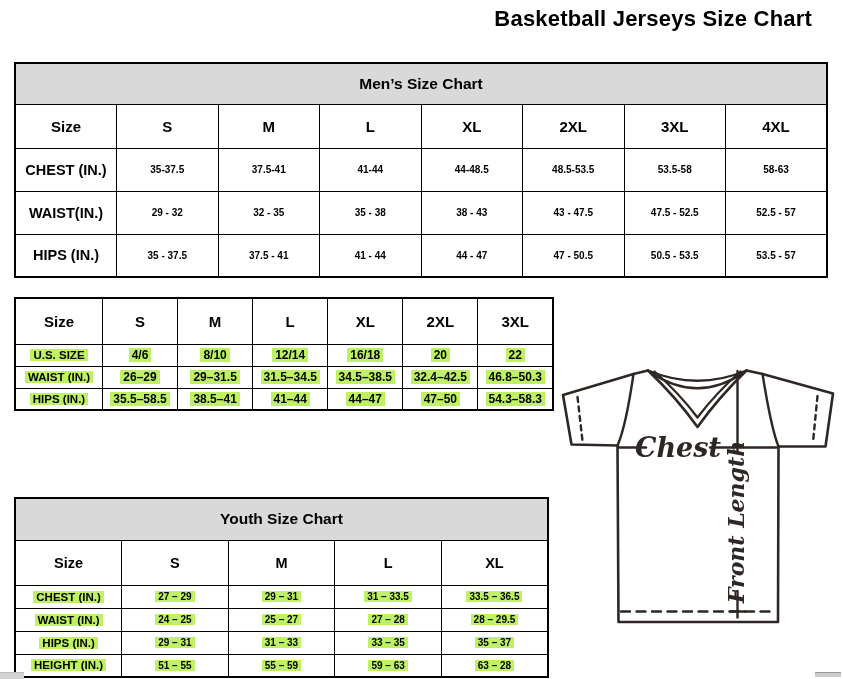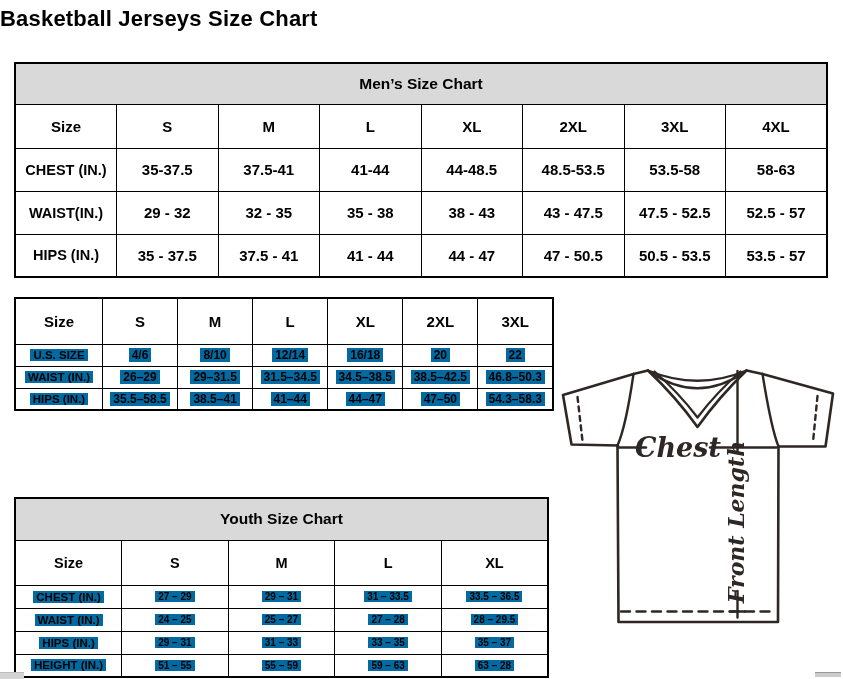--- a/index.html
+++ b/index.html
@@ -6,21 +6,21 @@
   .page{
     position:relative;
     width:843px;height:679px;
     background:#ffffff;
     font-family:"Liberation Sans", sans-serif;
     color:#000;
     overflow:hidden;
   }
   .page-title{
     position:absolute;top:6px;left:0;width:812px;
-    text-align:left;
+    text-align:right;
     font-size:22px;font-weight:bold;
     letter-spacing:0.2px;
   }
   table.size-table{
     position:absolute;
     border-collapse:collapse;
     table-layout:fixed;
     border:2.5px solid #000;
     background:#fff;
   }
@@ -35,40 +35,40 @@
     background:#d9d9d9;
     font-size:15.5px;
     font-weight:bold;
   }
   
   .men{left:14px;top:62px;width:814px;}
   .men .title-row{height:41px;}
   .men .cols{height:44px;font-size:15px;}
   .men th.label-col{width:120px;}
   .men tbody tr{height:43px;}
-  .men tbody td{font-size:15px;}
+  .men tbody td{font-size:10px;}
   .men tbody th{font-size:14.5px;}
   
   .women{left:14px;top:297px;width:540px;}
   .women .title-row{height:41px;}
   .women .cols{height:46px;font-size:15px;}
   .women th.label-col{width:86px;}
   .women tbody tr{height:22px;}
   .women tbody td{font-size:12px;}
   .women tbody th{font-size:11.5px;}
   
   .youth{left:14px;top:497px;width:535px;}
   .youth .title-row{height:42px;}
   .youth .cols{height:45px;font-size:14.5px;}
   .youth th.label-col{width:124px;}
   .youth tbody tr{height:23px;}
   .youth tbody td{font-size:10px;}
   .youth tbody th{font-size:11.5px;}
   
-  .compact tbody .hl{background:#0369a1;padding:0 3px;}
+  .compact tbody .hl{background:#bef264;padding:0 3px;}
   .jersey-diagram{position:absolute;left:556px;top:360px;}
   .fragment-bl{
     position:absolute;left:0;top:672px;width:24px;height:7px;
     background:#d4d4d4;border-top:1px solid #bdbdbd;
   }
   .fragment-br{
     position:absolute;left:815px;top:672px;width:26px;height:4px;
     background:#cccccc;border-top:1px solid #9a9a9a;
   }
 </style>
@@ -150,21 +150,21 @@
           <td><span class="hl">16/18</span></td>
           <td><span class="hl">20</span></td>
           <td><span class="hl">22</span></td>
         </tr>
         <tr>
           <th><span class="hl">WAIST (IN.)</span></th>
           <td><span class="hl">26–29</span></td>
           <td><span class="hl">29–31.5</span></td>
           <td><span class="hl">31.5–34.5</span></td>
           <td><span class="hl">34.5–38.5</span></td>
-          <td><span class="hl">38.5–42.5</span></td>
+          <td><span class="hl">32.4–42.5</span></td>
           <td><span class="hl">46.8–50.3</span></td>
         </tr>
         <tr>
           <th><span class="hl">HIPS (IN.)</span></th>
           <td><span class="hl">35.5–58.5</span></td>
           <td><span class="hl">38.5–41</span></td>
           <td><span class="hl">41–44</span></td>
           <td><span class="hl">44–47</span></td>
           <td><span class="hl">47–50</span></td>
           <td><span class="hl">54.3–58.3</span></td>

